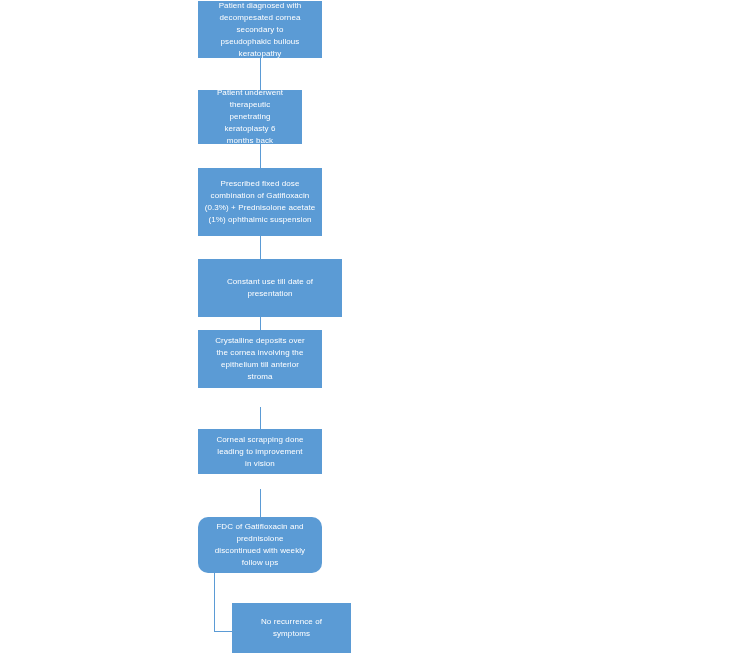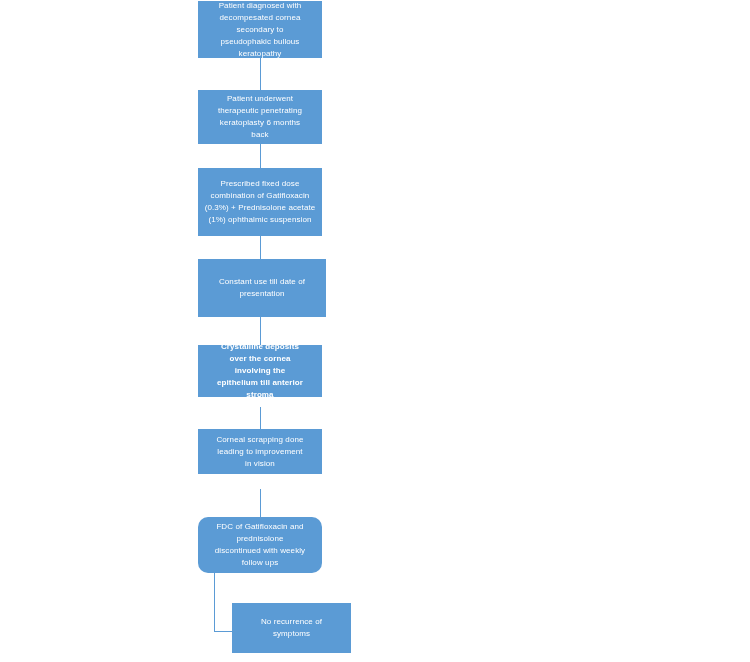--- a/index.html
+++ b/index.html
@@ -52,33 +52,33 @@
 </style>
 </head>
 <body>
 
 <div id="flowchart">
 
   <div class="node" style="left:198px; top:1px; width:124px; height:57px;">Patient diagnosed with decompesated cornea secondary to pseudophakic bullous keratopathy</div>
 
   <div class="connector connector-v" style="left:260px; top:58px; height:32px;"></div>
 
-  <div class="node" style="left:198px; top:90px; width:124px; height:54px;">Patient underwent therapeutic penetrating keratoplasty 6 months back</div>
+  <div class="node" style="left:198px; top:90px; width:104px; height:54px;">Patient underwent therapeutic penetrating keratoplasty 6 months back</div>
 
   <div class="connector connector-v" style="left:260px; top:144px; height:24px;"></div>
 
   <div class="node node-wide" style="left:198px; top:168px; width:124px; height:68px;">Prescribed fixed dose combination of Gatifloxacin (0.3%) +  Prednisolone acetate (1%) ophthalmic suspension</div>
 
   <div class="connector connector-v" style="left:260px; top:236px; height:23px;"></div>
 
-  <div class="node" style="left:198px; top:259px; width:128px; height:58px;">Constant use till date of presentation</div>
+  <div class="node" style="left:198px; top:259px; width:144px; height:58px;">Constant use till date of presentation</div>
 
   <div class="connector connector-v" style="left:260px; top:317px; height:28px;"></div>
 
-  <div class="node" style="left:198px; top:345px; width:124px; height:52px;font-weight:bold;">Crystalline deposits over the cornea involving the epithelium till anterior stroma</div>
+  <div class="node" style="left:198px; top:330px; width:124px; height:58px;">Crystalline deposits over the cornea involving the epithelium till anterior stroma</div>
 
   <div class="connector connector-v" style="left:260px; top:407px; height:22px;"></div>
 
   <div class="node" style="left:198px; top:429px; width:124px; height:45px;">Corneal scrapping done leading to improvement in vision</div>
 
   <div class="connector connector-v" style="left:260px; top:489px; height:28px;"></div>
 
   <div class="node" style="left:198px; top:517px; width:124px; height:56px;border-radius:10px;">FDC of Gatifloxacin and prednisolone discontinued with weekly follow ups</div>
 
   <div class="connector connector-v" style="left:214px; top:573px; height:59px;"></div>

